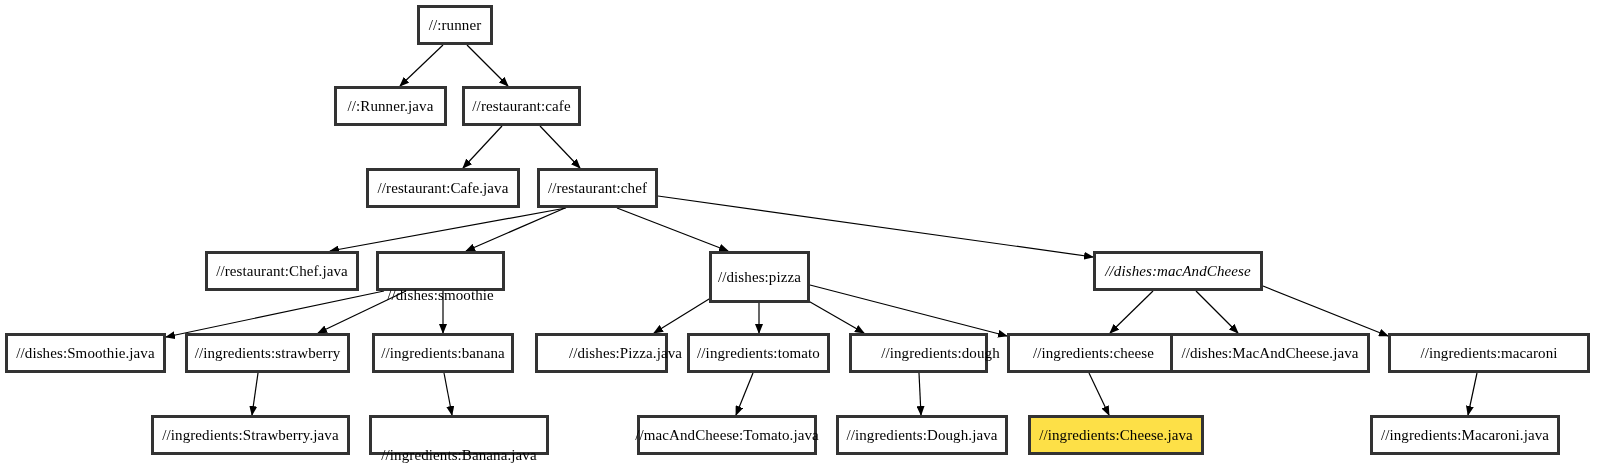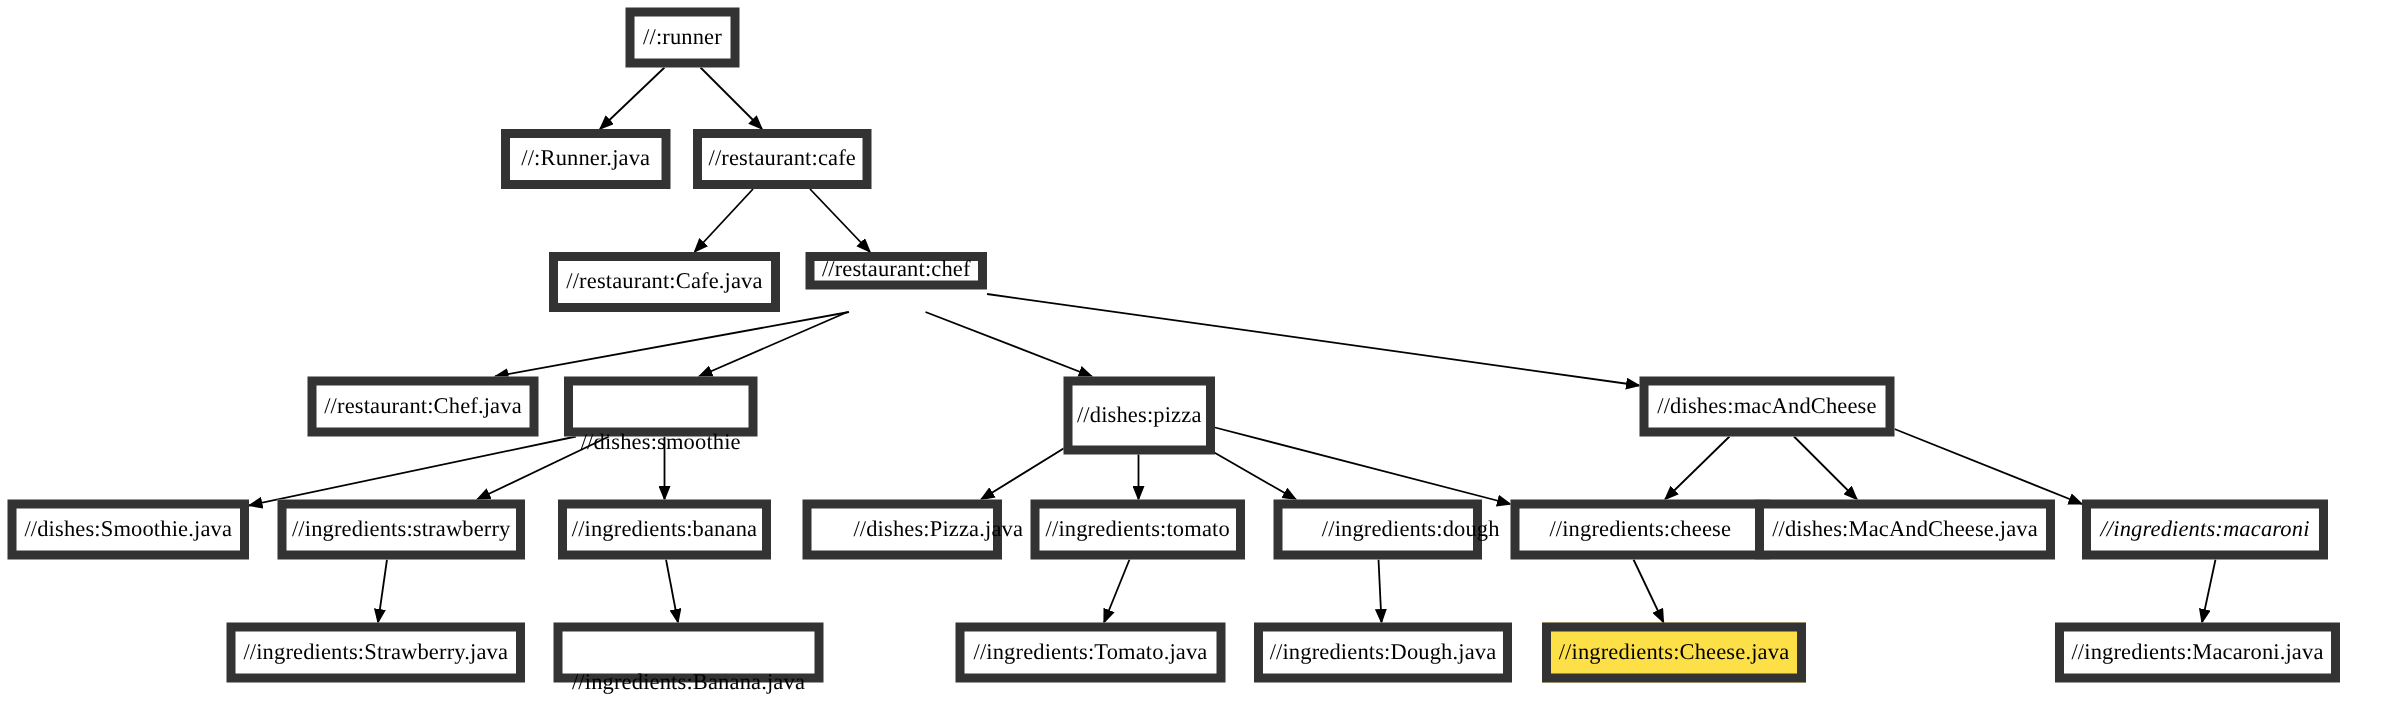--- a/index.html
+++ b/index.html
@@ -28,21 +28,21 @@
     position: absolute;
     left: 0;
     top: 0;
     width: 1600px;
     height: 468px;
   }
   .graph-node {
     position: absolute;
     box-sizing: border-box;
     background: #ffffff;
-    border: 6px solid #14532d;
+    border: 3px solid #14532d;
     display: flex;
     align-items: center;
     justify-content: center;
     overflow: visible;
     white-space: nowrap;
   }
   .graph-node .node-label {
     font-size: 15px;
     line-height: 1;
     color: #000000;
@@ -92,34 +92,34 @@
       </div>
       <div class="graph-node" style="left: 334px; top: 86px; width: 113px; height: 40px; background: rgb(255, 255, 255); border-color: rgb(51, 51, 51);">
         <span class="node-label" style="color: rgb(0, 0, 0);">//:Runner.java</span>
       </div>
       <div class="graph-node" style="left: 462px; top: 86px; width: 119px; height: 40px; background: rgb(255, 255, 255); border-color: rgb(51, 51, 51);">
         <span class="node-label" style="color: rgb(0, 0, 0);">//restaurant:cafe</span>
       </div>
       <div class="graph-node" style="left: 366px; top: 168px; width: 154px; height: 40px; background: rgb(255, 255, 255); border-color: rgb(51, 51, 51);">
         <span class="node-label" style="color: rgb(0, 0, 0);">//restaurant:Cafe.java</span>
       </div>
-      <div class="graph-node" style="left: 537px; top: 168px; width: 121px; height: 25px; background: rgb(255, 255, 255); border-color: rgb(51, 51, 51);">
+      <div class="graph-node" style="left: 537px; top: 168px; width: 121px; height: 40px; background: rgb(255, 255, 255); border-color: rgb(51, 51, 51);">
         <span class="node-label" style="color: rgb(0, 0, 0);">//restaurant:chef</span>
       </div>
       <div class="graph-node" style="left: 205px; top: 251px; width: 154px; height: 40px; background: rgb(255, 255, 255); border-color: rgb(51, 51, 51);">
         <span class="node-label" style="color: rgb(0, 0, 0);">//restaurant:Chef.java</span>
       </div>
       <div class="graph-node" style="left: 376px; top: 251px; width: 129px; height: 40px; background: rgb(255, 255, 255); border-color: rgb(51, 51, 51);">
         <span class="node-label" style="color: rgb(0, 0, 0); margin-top: 48px;">//dishes:smoothie</span>
       </div>
       <div class="graph-node" style="left: 709px; top: 251px; width: 101px; height: 52px; background: rgb(255, 255, 255); border-color: rgb(51, 51, 51);">
         <span class="node-label" style="color: rgb(0, 0, 0);">//dishes:pizza</span>
       </div>
       <div class="graph-node" style="left: 1093px; top: 251px; width: 170px; height: 40px; background: rgb(255, 255, 255); border-color: rgb(51, 51, 51);">
-        <span class="node-label" style="color: rgb(0, 0, 0);">//dishes:macAndCheese</span>
+        <span class="node-label" style="color: rgb(0, 0, 0); font-style: italic;">//dishes:macAndCheese</span>
       </div>
       <div class="graph-node" style="left: 5px; top: 333px; width: 161px; height: 40px; background: rgb(255, 255, 255); border-color: rgb(51, 51, 51);">
         <span class="node-label" style="color: rgb(0, 0, 0);">//dishes:Smoothie.java</span>
       </div>
       <div class="graph-node" style="left: 185px; top: 333px; width: 165px; height: 40px; background: rgb(255, 255, 255); border-color: rgb(51, 51, 51);">
         <span class="node-label" style="color: rgb(0, 0, 0);">//ingredients:strawberry</span>
       </div>
       <div class="graph-node" style="left: 372px; top: 333px; width: 142px; height: 40px; background: rgb(255, 255, 255); border-color: rgb(51, 51, 51);">
         <span class="node-label" style="color: rgb(0, 0, 0);">//ingredients:banana</span>
       </div>
@@ -131,31 +131,31 @@
       </div>
       <div class="graph-node" style="left: 849px; top: 333px; width: 139px; height: 40px; background: rgb(255, 255, 255); border-color: rgb(51, 51, 51); padding-left: 44px;">
         <span class="node-label" style="color: rgb(0, 0, 0);">//ingredients:dough</span>
       </div>
       <div class="graph-node" style="left: 1007px; top: 333px; width: 173px; height: 40px; background: rgb(255, 255, 255); border-color: rgb(51, 51, 51);">
         <span class="node-label" style="color: rgb(0, 0, 0);">//ingredients:cheese</span>
       </div>
       <div class="graph-node" style="left: 1170px; top: 333px; width: 200px; height: 40px; background: rgb(255, 255, 255); border-color: rgb(51, 51, 51);">
         <span class="node-label" style="color: rgb(0, 0, 0);">//dishes:MacAndCheese.java</span>
       </div>
-      <div class="graph-node" style="left: 1388px; top: 333px; width: 164px; height: 40px; background: rgb(255, 255, 255); border-color: rgb(51, 51, 51); font-style: italic;">
+      <div class="graph-node" style="left: 1388px; top: 333px; width: 202px; height: 40px; background: rgb(255, 255, 255); border-color: rgb(51, 51, 51);">
         <span class="node-label" style="color: rgb(0, 0, 0);">//ingredients:macaroni</span>
       </div>
       <div class="graph-node" style="left: 151px; top: 415px; width: 199px; height: 40px; background: rgb(255, 255, 255); border-color: rgb(51, 51, 51);">
         <span class="node-label" style="color: rgb(0, 0, 0);">//ingredients:Strawberry.java</span>
       </div>
       <div class="graph-node" style="left: 369px; top: 415px; width: 180px; height: 40px; background: rgb(255, 255, 255); border-color: rgb(51, 51, 51);">
         <span class="node-label" style="color: rgb(0, 0, 0); margin-top: 41px;">//ingredients:Banana.java</span>
       </div>
       <div class="graph-node" style="left: 637px; top: 415px; width: 180px; height: 40px; background: rgb(255, 255, 255); border-color: rgb(51, 51, 51);">
-        <span class="node-label" style="color: rgb(0, 0, 0);">//ingredients:Tomato.java</span>
+        <span class="node-label" style="color: rgb(0, 0, 0);">//macAndCheese:Tomato.java</span>
       </div>
       <div class="graph-node" style="left: 836px; top: 415px; width: 172px; height: 40px; background: rgb(255, 255, 255); border-color: rgb(51, 51, 51);">
         <span class="node-label" style="color: rgb(0, 0, 0);">//ingredients:Dough.java</span>
       </div>
       <div class="graph-node" style="left: 1028px; top: 415px; width: 176px; height: 40px; background: #fde047; border-color: rgb(51, 51, 51);">
         <span class="node-label" style="color: rgb(0, 0, 0);">//ingredients:Cheese.java</span>
       </div>
       <div class="graph-node" style="left: 1370px; top: 415px; width: 190px; height: 40px; background: rgb(255, 255, 255); border-color: rgb(51, 51, 51);">
         <span class="node-label" style="color: rgb(0, 0, 0);">//ingredients:Macaroni.java</span>
       </div>

